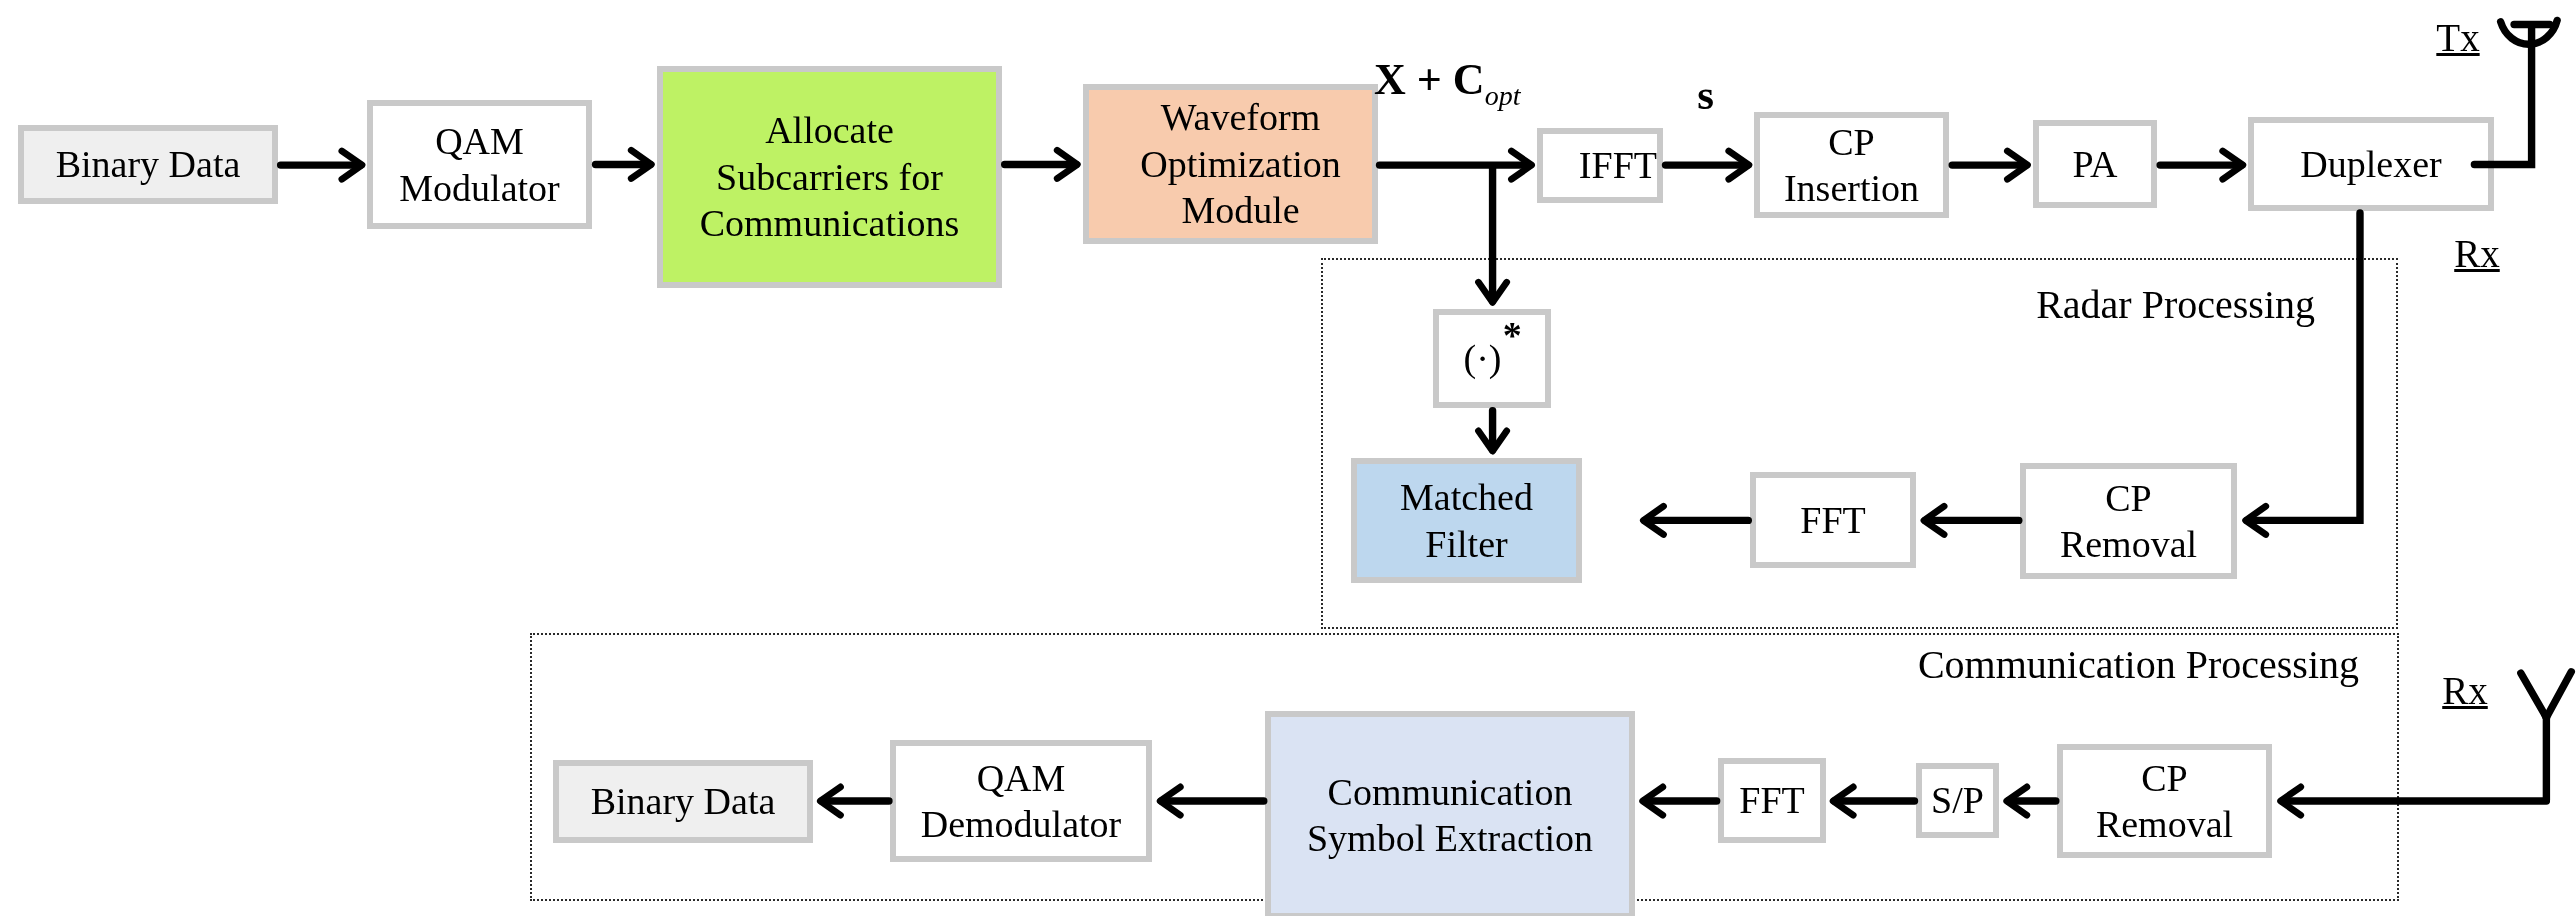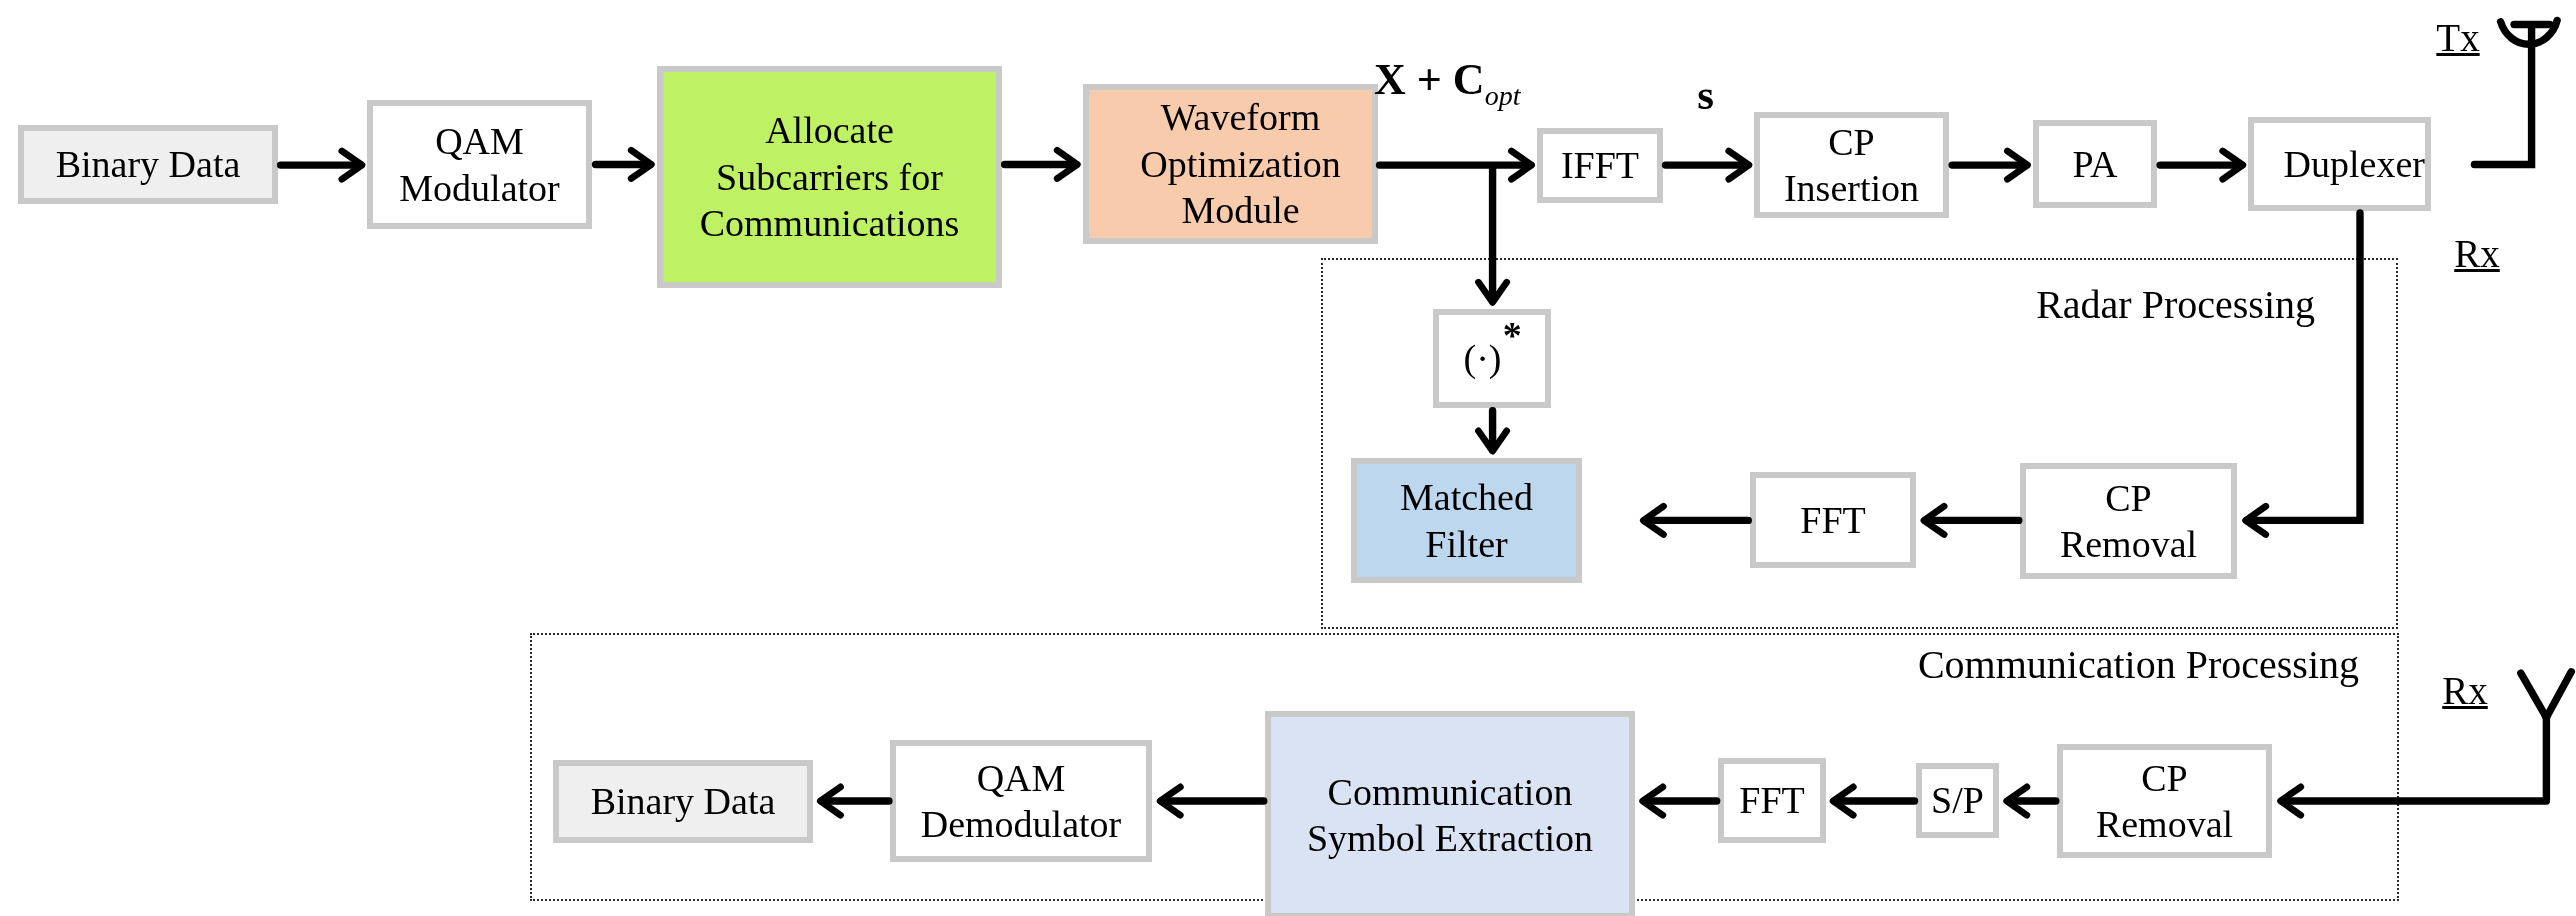--- a/index.html
+++ b/index.html
@@ -52,34 +52,34 @@
 Subcarriers for
 Communications</span>
   </div>
 
   <div class="box" style="left: 1083px; top: 84px; width: 295px; height: 160px; background-color: rgb(248, 203, 173); padding-left: 20px;">
     <span>Waveform
 Optimization
 Module</span>
   </div>
 
-  <div class="box" style="left:1537px;top:128px;width:126px;height:75px;">
+  <div class="box" style="left:1537px;top:128px;width:126px;height:75px;justify-content:flex-end;">
     <span>IFFT</span>
   </div>
 
   <div class="box" style="left:1754px;top:112px;width:195px;height:106px;">
     <span>CP
 Insertion</span>
   </div>
 
   <div class="box" style="left:2033px;top:120px;width:124px;height:88px;">
     <span>PA</span>
   </div>
 
-  <div class="box" style="left:2248px;top:117px;width:183px;height:94px;justify-content:flex-end;">
+  <div class="box" style="left:2248px;top:117px;width:246px;height:94px;">
     <span>Duplexer</span>
   </div>
 
   <div class="box" style="left:1433px;top:309px;width:118px;height:99px;">
     <span style="white-space:nowrap;">
       <span class="conj-main">(·)</span><span class="conj-sup">*</span>
     </span>
   </div>
 
   <div class="box" style="left: 1351px; top: 458px; width: 231px; height: 125px; background-color: rgb(189, 215, 238);">

